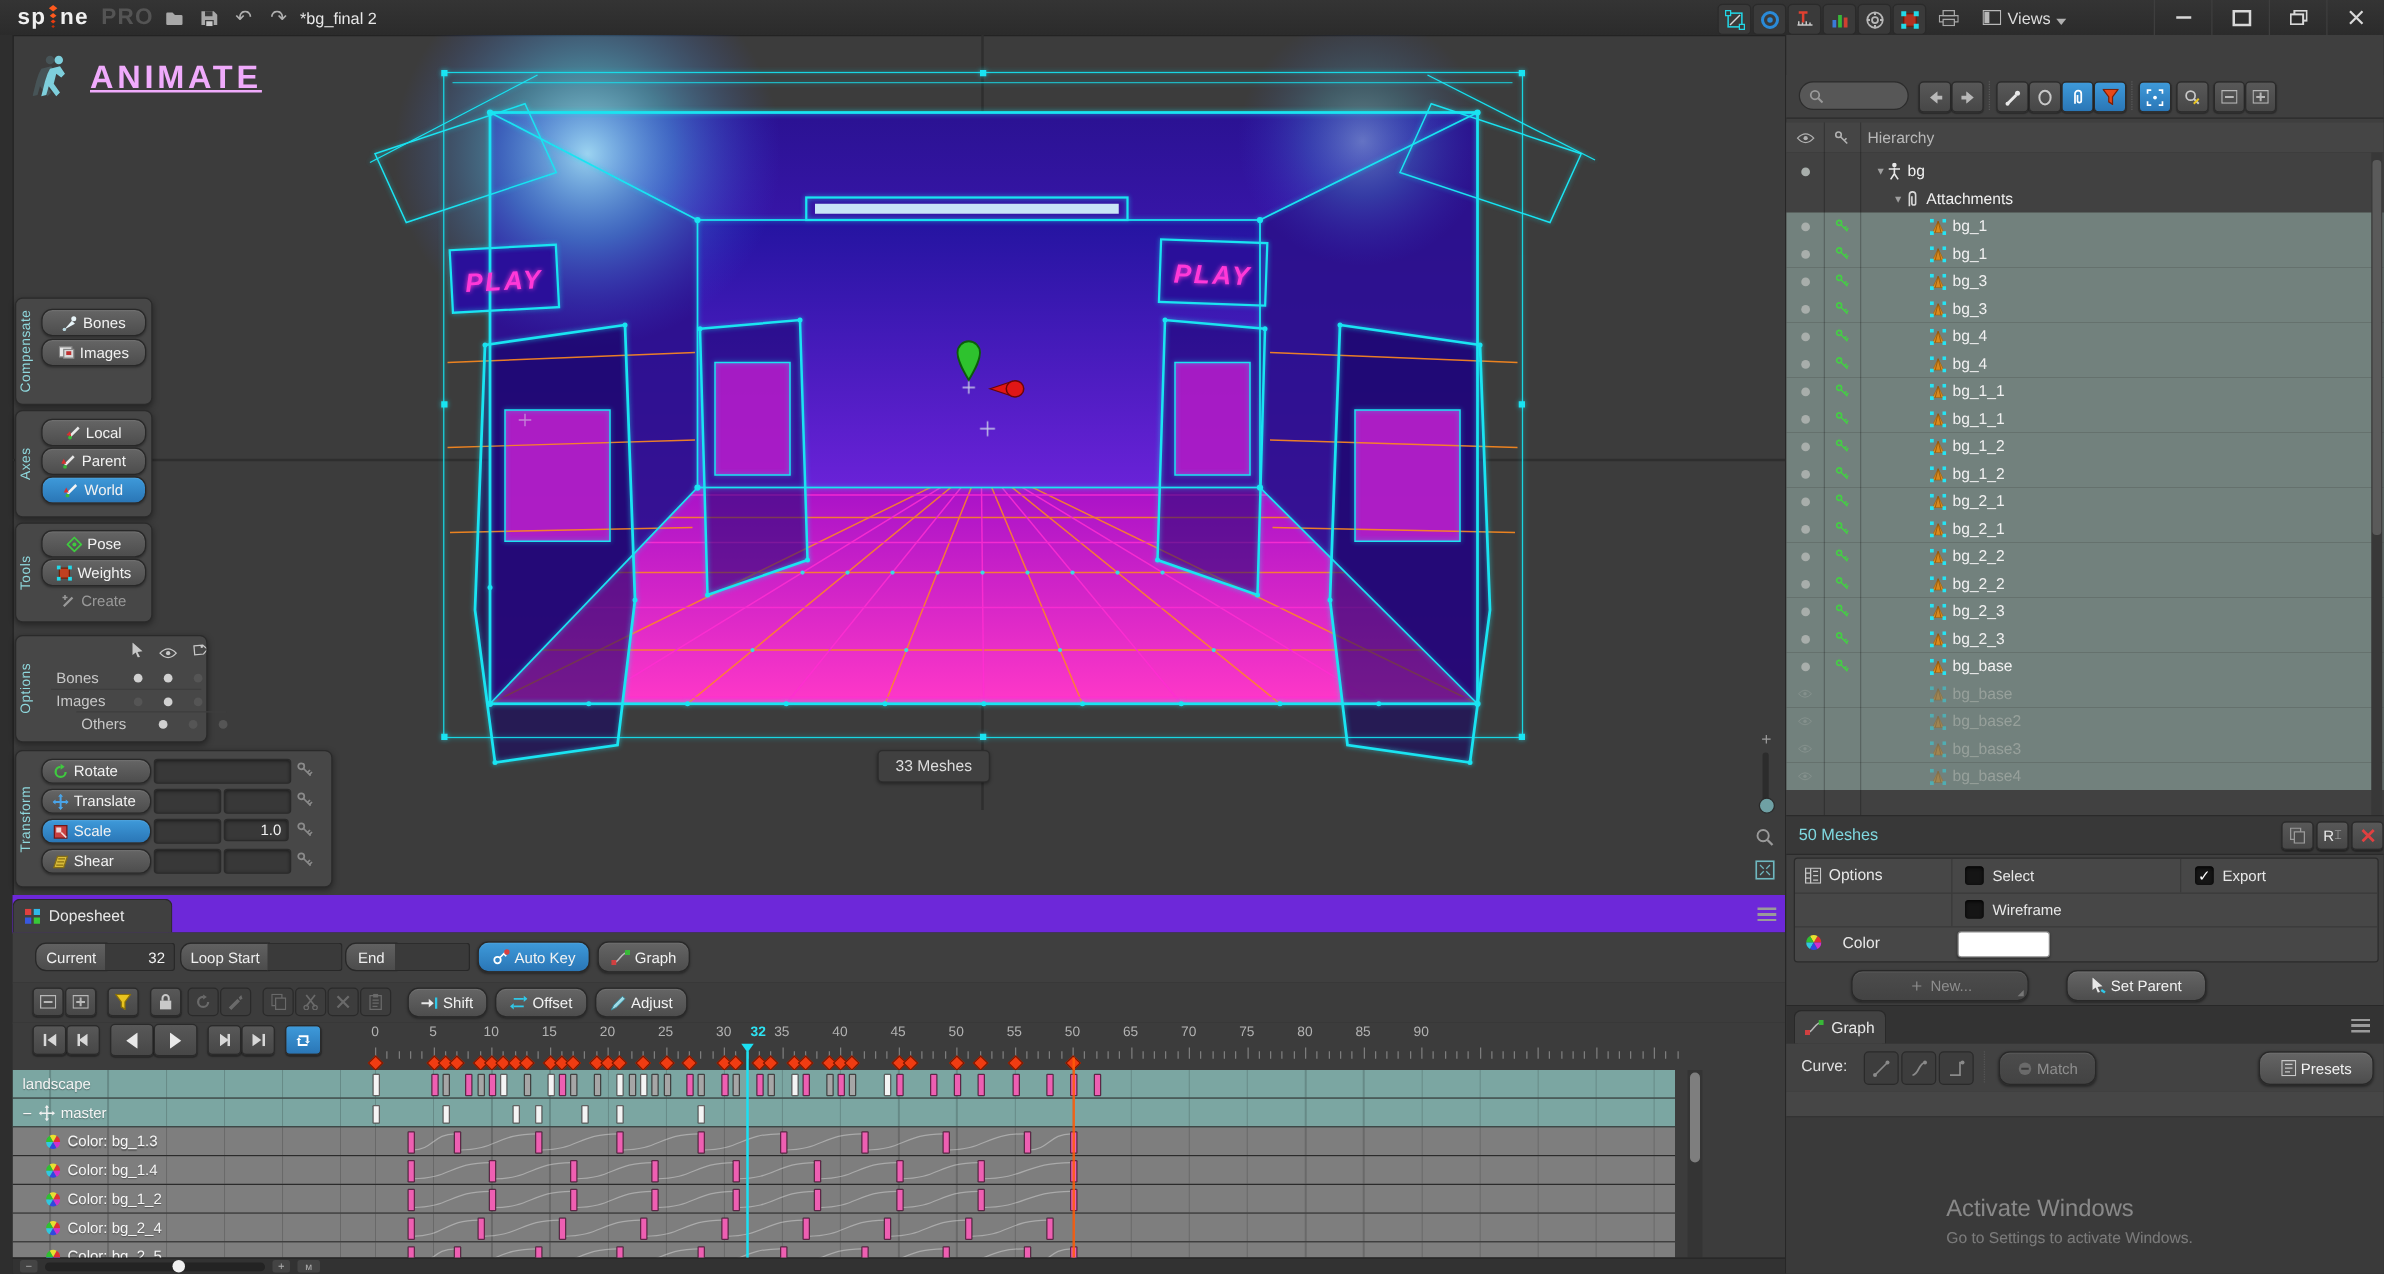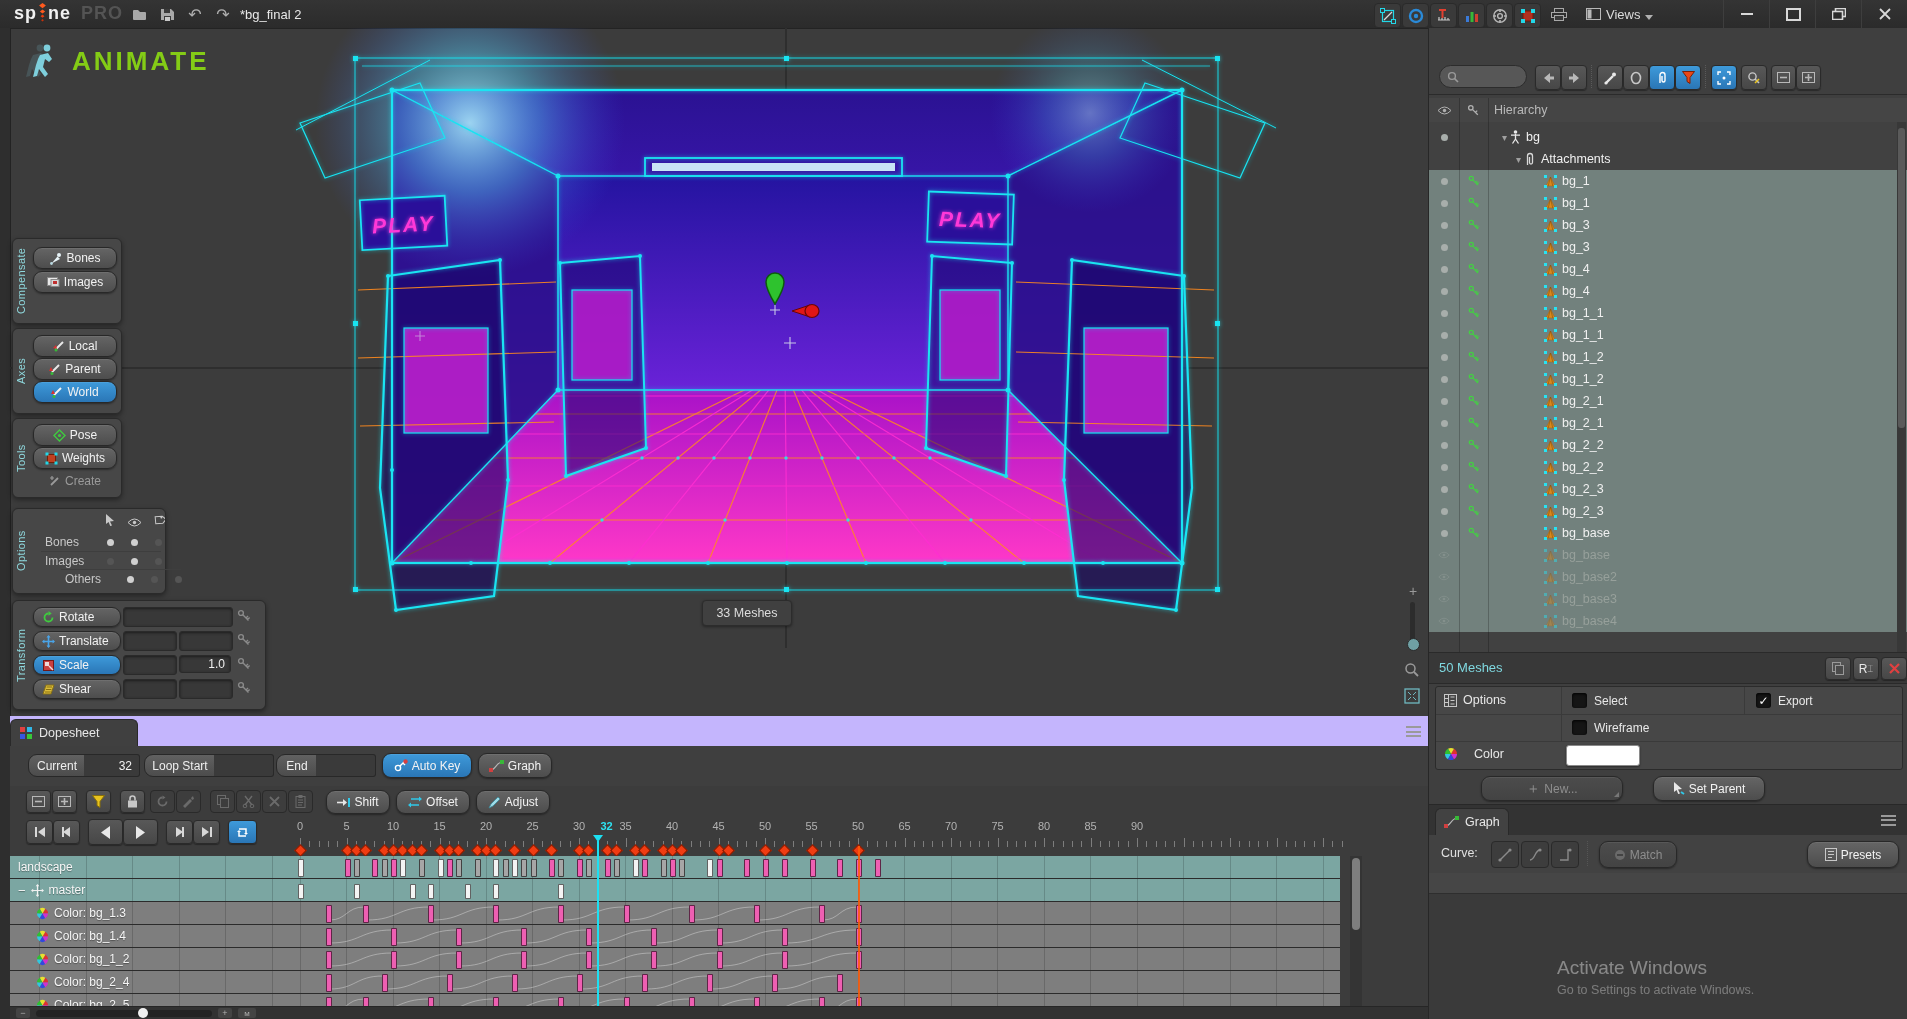--- a/index.html
+++ b/index.html
@@ -24,21 +24,21 @@
   .sqbtn.blue{background:linear-gradient(#3e9ada,#2a76b6);}
   .sqbtn.flat{background:#3d3d3d;box-shadow:none;}
   .field{position:absolute;background:#383838;border:1px solid #2a2a2a;border-radius:3px;box-shadow:inset 0 1px 3px rgba(0,0,0,.5);color:#f0f0f0;}
   .panel{position:absolute;background:#474747;border:1px solid #2a2a2a;border-radius:6px;box-shadow:0 2px 5px rgba(0,0,0,.4);}
   .vlabel{position:absolute;writing-mode:vertical-rl;transform:rotate(180deg);color:#8fd8dd;font-size:11px;letter-spacing:.4px;text-align:center;}
   .lblbtn{position:absolute;display:flex;align-items:center;justify-content:center;background:linear-gradient(#616161,#4c4c4c);border:1px solid #282828;border-radius:9px 0 0 9px;color:#efefef;}
   .lblval{position:absolute;background:#3a3a3a;border:1px solid #282828;border-left:none;border-radius:0 3px 3px 0;display:flex;align-items:center;justify-content:flex-end;padding-right:7px;color:#f2f2f2;}
   .ham{width:15px;height:11px;background:repeating-linear-gradient(#9a9a9a 0 2px,transparent 2px 4.5px);}
   .chk{width:15px;height:15px;background:#151515;border-radius:3px;box-shadow:inset 0 1px 3px #000;display:flex;align-items:center;justify-content:center;color:#fff;font-size:12px;font-weight:bold;}
   
-  #dstabrow{position:absolute;left:10px;top:716px;width:1418px;height:30px;background:#c4b5fd;border-bottom:1px solid #262626;}
+  #dstabrow{position:absolute;left:10px;top:716px;width:1418px;height:30px;background:#6d28d9;border-bottom:1px solid #262626;}
   #dstab{position:absolute;left:0px;top:3px;width:128px;height:27px;background:#404040;border:1px solid #292929;border-bottom:none;border-radius:6px 6px 0 0;display:flex;align-items:center;gap:6px;padding-left:9px;box-sizing:border-box;}
   #dscontrols{position:absolute;left:10px;top:746px;width:1418px;height:40px;background:#3f3f3f;border-bottom:1px solid #2a2a2a;}
   #dsicons{position:absolute;left:10px;top:786px;width:1418px;height:32px;background:#3c3c3c;border-bottom:1px solid #2e2e2e;}
   #dsruler{position:absolute;left:10px;top:818px;width:1418px;height:38px;background:#3c3c3c;}
   .rnum{position:absolute;top:2px;width:30px;text-align:center;font-size:11px;color:#b2b2b2;}
   .tick{position:absolute;background:#7d7d7d;width:1px;}
   .dia{position:absolute;width:7px;height:7px;background:#f03c12;border:1px solid #7a1800;transform:rotate(45deg);}
   #dsrows{position:absolute;left:10px;top:856px;width:1418px;height:150px;overflow:hidden;}
   .ds-row{position:absolute;left:0;width:1330px;height:23px;border-bottom:1px solid #2b2b2b;box-sizing:border-box;}
   .ds-row.teal{background:#7ba6a2;}
@@ -63,21 +63,21 @@
   
   .wm1{position:absolute;color:rgba(255,255,255,.40);font-size:19px;}
   .wm2{position:absolute;color:rgba(255,255,255,.33);font-size:12.5px;}
 </style>
 </head>
 <body>
 
 <div id="root">
 
   <div id="titlebar">
-    <div class="abs" style="left:14px;top:3px;display:flex;">
+    <div class="abs" style="left:14px;top:3px;display:flex;align-items:center;">
       <span style="font-size:18px;font-weight:bold;color:#f0f0f0;letter-spacing:1px;">sp</span>
       <svg width="11" height="20" viewBox="0 0 11 20">
         <path d="M5.5,0 l3.4,2.6 -3.4,2.6 -3.4,-2.6 z" fill="#ff5a1e"></path>
         <path d="M5.5,6.4 l2.7,2.1 -2.7,2.1 -2.7,-2.1 z" fill="#ff5a1e"></path>
         <path d="M5.5,11.6 l2,1.6 -2,1.6 -2,-1.6 z" fill="#e83c10"></path>
         <path d="M5.5,16 l1.4,1.2 -1.4,1.2 -1.4,-1.2 z" fill="#c83008"></path>
       </svg>
       <span style="font-size:18px;font-weight:bold;color:#f0f0f0;letter-spacing:1px;">ne</span>
       <span style="font-size:18px;font-weight:bold;color:#545454;margin-left:10px;letter-spacing:1px;">PRO</span>
     </div>
@@ -383,21 +383,21 @@
     <svg width="34" height="36" viewBox="0 0 34 36">
       <g fill="#4a5a5e" opacity=".8" transform="translate(-7,0)">
           <circle cx="21" cy="5" r="3.4"></circle>
           <path d="M14,12 l8,-2 4,6 -3,3 -4,-3 -2,8 5,7 -3,3 -6,-8 -2,7 -4,1 3,-12 2,-6 z"></path>
         </g>
       <g fill="#7ecfdc">
           <circle cx="21" cy="5" r="3.4"></circle>
           <path d="M14,12 l8,-2 4,6 -3,3 -4,-3 -2,8 5,7 -3,3 -6,-8 -2,7 -4,1 3,-12 2,-6 z"></path>
         </g>
     </svg>
-    <span style="font-size:26px;font-weight:bold;color:#84cc16;letter-spacing:3px;">ANIMATE</span>
+    <span style="font-size:26px;font-weight:bold;color:#f0abfc;letter-spacing:3px;text-decoration:underline;">ANIMATE</span>
   </div>
 
   <div class="panel" style="left:12px;top:238px;width:108px;height:84px;">
     <span class="vlabel" style="left:2px;top:6px;height:72px;">Compensate</span>
     <div class="btn" style="left:20px;top:8px;width:82px;height:20px;">
       <svg width="13" height="13" viewBox="0 0 13 13">
           <path d="M2.5,11.5 L8.5,4.5 L11,7 Z" fill="#e8f4f8"></path>
           <circle cx="10" cy="3" r="2" fill="#e8f4f8"></circle>
           <circle cx="2.5" cy="11.5" r="1.4" fill="#b8d8e0"></circle>
         </svg>

